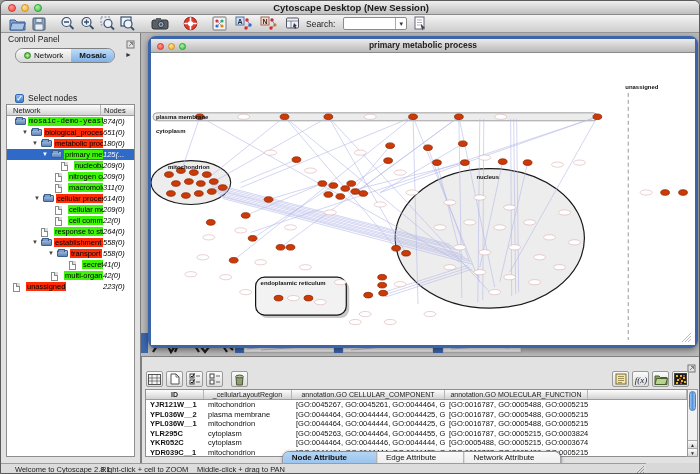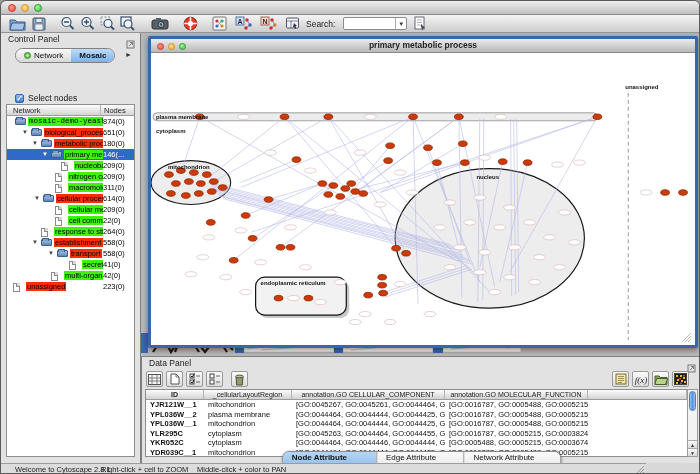--- a/index.html
+++ b/index.html
@@ -57,27 +57,27 @@
   .trow .tri{position:absolute;top:2px;font-size:6px;color:#444;line-height:7px;}
   .trow.sel .tri{color:#fff;}
   .ticon{position:absolute;top:2px;}
   .folder{width:11px;height:7px;background:linear-gradient(#a6c0e0,#5f85b6);border:1px solid #3c5f8e;border-radius:1px;}
   .folder:before{content:"";position:absolute;left:0;top:-2px;width:5px;height:2px;background:#7da0cc;border:1px solid #3c5f8e;border-bottom:none;border-radius:1px 1px 0 0;}
   .file{width:7px;height:9px;background:#fff;border:1px solid #8a8a8a;}
   .file:before{content:"";position:absolute;right:-1px;top:-1px;width:3px;height:3px;background:#d9d9d9;border-left:1px solid #8a8a8a;border-bottom:1px solid #8a8a8a;}
   .chip{position:absolute;top:1px;height:9px;line-height:9px;padding:0 1px;overflow:hidden;}
   .chip.g{background:#3ef307;}
   .chip.r{background:#ff2d05;}
-  .tnum{position:absolute;left:96px;top:1px;line-height:9px;}
+  .tnum{position:absolute;left:96px;top:1px;line-height:9px;font-style:italic;}
   .trow.sel .tnum{color:#fff;}
 
   
   .desktop{position:absolute;left:140px;top:32px;width:560px;height:323px;background:#b9b9b9;overflow:hidden;}
   .fragments{position:absolute;left:0;top:298px;}
-  .net-window{position:absolute;left:7px;top:3px;width:550px;height:312px;border:3px solid #3c64a8;background:#fff;border-radius:2px;box-shadow:0 2px 6px rgba(0,0,0,.45);}
+  .net-window{position:absolute;left:7px;top:3px;width:550px;height:312px;border:3px solid #3c64a8;background:#fff;border-radius:8px;box-shadow:0 2px 6px rgba(0,0,0,.45);}
   .net-titlebar{position:relative;height:14px;background:linear-gradient(#ececec,#b9b9b9);border-bottom:1px solid #8a8a8a;}
   .net-titlebar .title{position:absolute;left:0;right:0;top:1px;text-align:center;font-size:8.5px;font-weight:bold;color:#222;}
   .nlight{position:absolute;top:3.5px;width:7px;height:7px;border-radius:50%;}
   .nlight.r{left:6px;background:radial-gradient(circle at 35% 30%,#ff9a90,#f2493c);border:.5px solid #c93a30;}
   .nlight.y{left:17px;background:radial-gradient(circle at 35% 30%,#ffe09a,#f5ad27);border:.5px solid #d2921d;}
   .nlight.g{left:28px;background:radial-gradient(circle at 35% 30%,#b2f2a4,#35c23f);border:.5px solid #28a232;}
   .net-canvas{position:absolute;left:0;top:14px;width:544px;height:292px;background:#fff;}
   .rlabel{font-size:6px;font-weight:bold;fill:#111;}
 
   
@@ -113,20 +113,21 @@
 </style>
 </head>
 <body>
 
 <div class="app">
 
   <div class="titlebar">
     <span class="light red"></span>
     <span class="light yellow"></span>
     <span class="light green"></span>
+    <div class="title">Cytoscape Desktop (New Session)</div>
   </div>
 
   <div class="toolbar">
     <span class="tbtn" style="margin-left:8px">
       <svg width="17" height="14" viewBox="0 0 17 14">
           <path d="M1 3h5l2 2h8v8H1z" fill="#7ea6d6" stroke="#3f608f" stroke-width="1"></path>
           <path d="M3 6h13l-2 7H1z" fill="#a9c4e4" stroke="#3f608f" stroke-width="1"></path>
         </svg>
       </span>
     <span class="tbtn" style="margin-left:6px">
@@ -272,21 +273,21 @@
           <div class="trow">
             <span class="tri" style="left: 25px;">▼</span>
             <span class="ticon folder" style="left: 34px;"></span>
             <span class="chip r" style="left: 47px; max-width: 49px;">metabolic process</span>
             <span class="tnum">180(0)</span>
           </div>
           <div class="trow sel">
             <span class="tri" style="left: 35px;">▼</span>
             <span class="ticon folder" style="left: 44px;"></span>
             <span class="chip g" style="left: 57px; max-width: 39px;">primary metabo</span>
-            <span class="tnum">146(...</span>
+            <span class="tnum">125(...</span>
           </div>
           <div class="trow">
             <span class="ticon file" style="left: 54px;"></span>
             <span class="chip g" style="left: 67px; max-width: 29px;">nucleobase-</span>
             <span class="tnum">209(0)</span>
           </div>
           <div class="trow">
             <span class="ticon file" style="left: 48px;"></span>
             <span class="chip g" style="left: 61px; max-width: 35px;">nitrogen compo</span>
             <span class="tnum">209(0)</span>
@@ -556,21 +557,20 @@
             <text class="rlabel" x="110" y="233">endoplasmic reticulum</text>
             <text class="rlabel" x="476" y="36">unassigned</text>
             <path d="M536 290 l6 -6 M539 290 l3 -3 M533 290 l9 -9" stroke="#aaa" stroke-width=".8"></path>
           </g>
         </svg>
       </div>
     </div>
   </div>
 
   <div class="data-panel">
-    <div class="dp-head">Data Panel</div>
     <span class="float-ic">
       <svg width="9" height="9" viewBox="0 0 9 9">
           <rect x="1" y="1" width="7" height="7" fill="none" stroke="#777"></rect>
           <path d="M3 6L6.5 2.5M6.5 2.5h-2.5M6.5 2.5v2.5" stroke="#777" stroke-width=".9" fill="none"></path>
         </svg></span>
     <div class="dp-toolbar">
       <span class="dbtn">
         <svg width="13" height="11" viewBox="0 0 13 11">
             <rect x=".5" y=".5" width="12" height="10" fill="#f4f4f4" stroke="#555"></rect>
             <path d="M.5 4h12M.5 7h12M4 .5v10M9 .5v10" stroke="#555" stroke-width=".7"></path>
@@ -704,19 +704,19 @@
     <div class="dp-tabs" id="dp-tabs">
         <span class="dp-tab sel">Node Attribute Browser</span>
         <span class="dp-tab">Edge Attribute Browser</span>
         <span class="dp-tab">Network Attribute Browser</span>
       </div>
   </div>
 
   <div class="statusbar">
     <span style="left:14px">Welcome to Cytoscape 2.8.1</span>
     <span style="left:100px">Right-click + cell to ZOOM</span>
-    <span style="left:196px">Middle-click + color to PAN</span>
+    <span style="left:196px">Middle-click + drag to PAN</span>
     <span class="grip">
       <svg width="10" height="10" viewBox="0 0 10 10">
           <path d="M1 9L9 1M4 9l5-5M7 9l2-2" stroke="#999" stroke-width="1"></path>
         </svg></span>
   </div>
 </div>
 
 </body></html>

